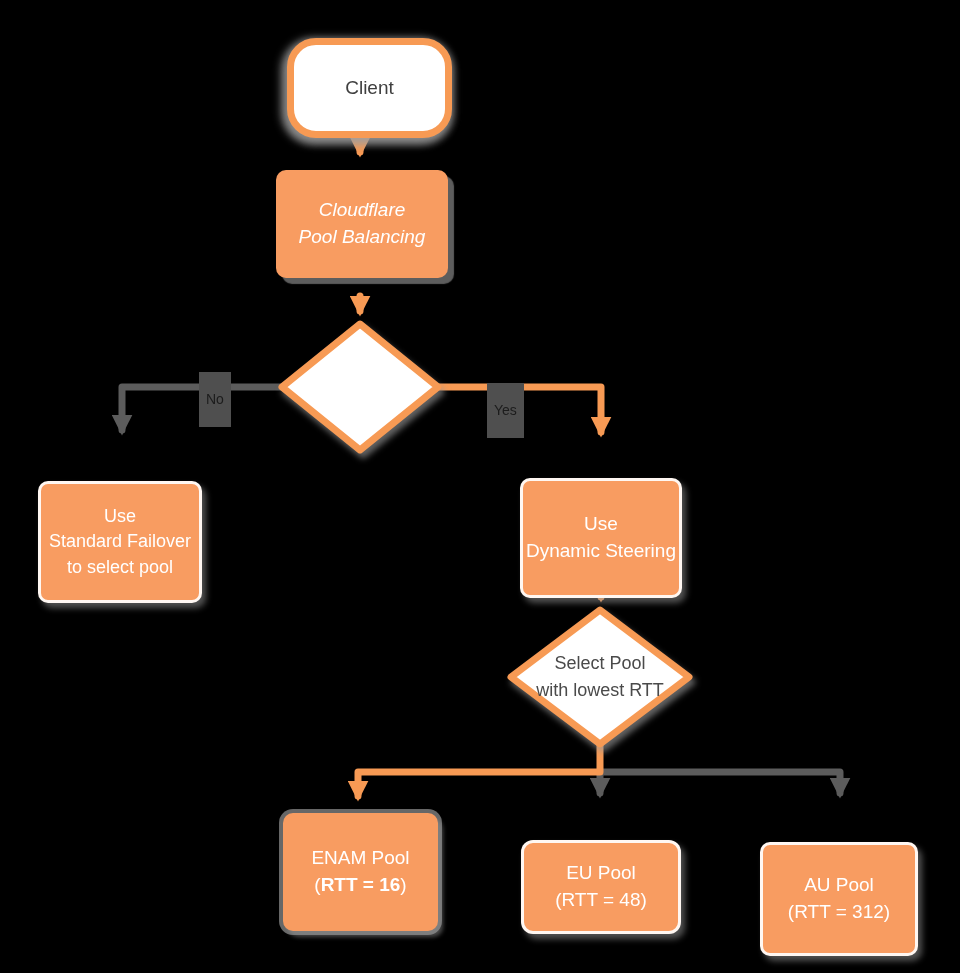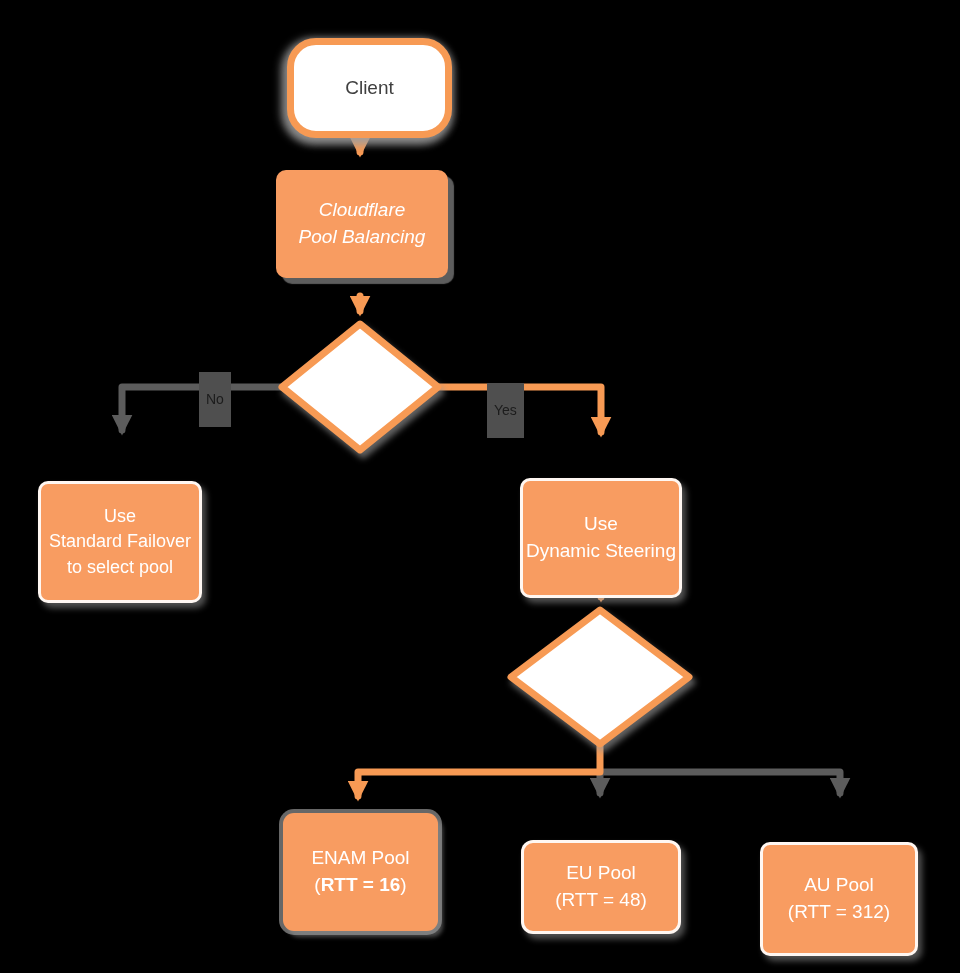--- a/index.html
+++ b/index.html
@@ -12,21 +12,21 @@
     position:absolute;display:flex;align-items:center;justify-content:center;
     text-align:center;box-sizing:border-box;
   }
   .node-text{width:100%;}
   .orange-box{
     background:var(--orange_fill);border-radius:10px;color:var(--node_text,#fff);
     font-size:19px;line-height:1.42;
     box-shadow:6px 6px 1px rgba(150,150,150,0.62);
   }
   .white-ring{border:3px solid rgba(255,255,255,0.92);box-shadow:4px 5px 6px rgba(150,150,150,0.55);margin-top:28px;}
-  .gray-ring{box-shadow:0 0 0 4px rgba(152,152,152,0.68), 5px 6px 4px rgba(150,150,150,0.5);border-radius:11px;}
+  .gray-ring{box-shadow:0 0 0 4px rgba(152,152,152,0.68), 5px 6px 4px rgba(150,150,150,0.5);}
   .stadium{
     background:#fff;border:7px solid var(--orange_stroke);border-radius:44px;
     color:#3f3f3f;font-size:19px;
     box-shadow:-3px 3px 8px 3px rgba(158,158,158,0.75), 0 4px 8px 1px rgba(158,158,158,0.6);
   }
   .diamond-wrap{filter:drop-shadow(3px 5px 3px rgba(150,150,150,0.65));}
   .diamond-wrap svg{position:absolute;left:0;top:0;}
   .diamond-text{
     position:relative;color:var(--dark_text,#4a4a4a);font-size:17px;line-height:1.5;width:100%;text-align:center;
   }
@@ -94,20 +94,24 @@
     <div class="node-text">
       <span>Use</span><br>
       <span>Dynamic Steering</span>
     </div>
   </div>
 
   <div class="node diamond-wrap" style="left:506px;top:605px;width:188px;height:144px;">
     <svg width="188" height="144" viewBox="0 0 188 144">
       <polygon points="94,5 183,72 94,139 5,72" fill="#ffffff" style="stroke:var(--orange_stroke,#f79a54)" stroke-width="7" stroke-linejoin="round"></polygon>
     </svg>
+    <div class="diamond-text" style="font-size:18px;">
+      <span>Select Pool</span><br>
+      <span>with lowest RTT</span>
+    </div>
   </div>
 
   <div class="node orange-box gray-ring" style="left:283px;top:813px;width:155px;height:118px;">
     <div class="node-text">
       <span>ENAM Pool</span><br>
       <span><span>(</span><span class="bold">RTT = 16</span><span>)</span></span>
     </div>
   </div>
 
   <div class="node orange-box white-ring" style="left:521px;top:812px;width:160px;height:94px;border-radius:12px;">

